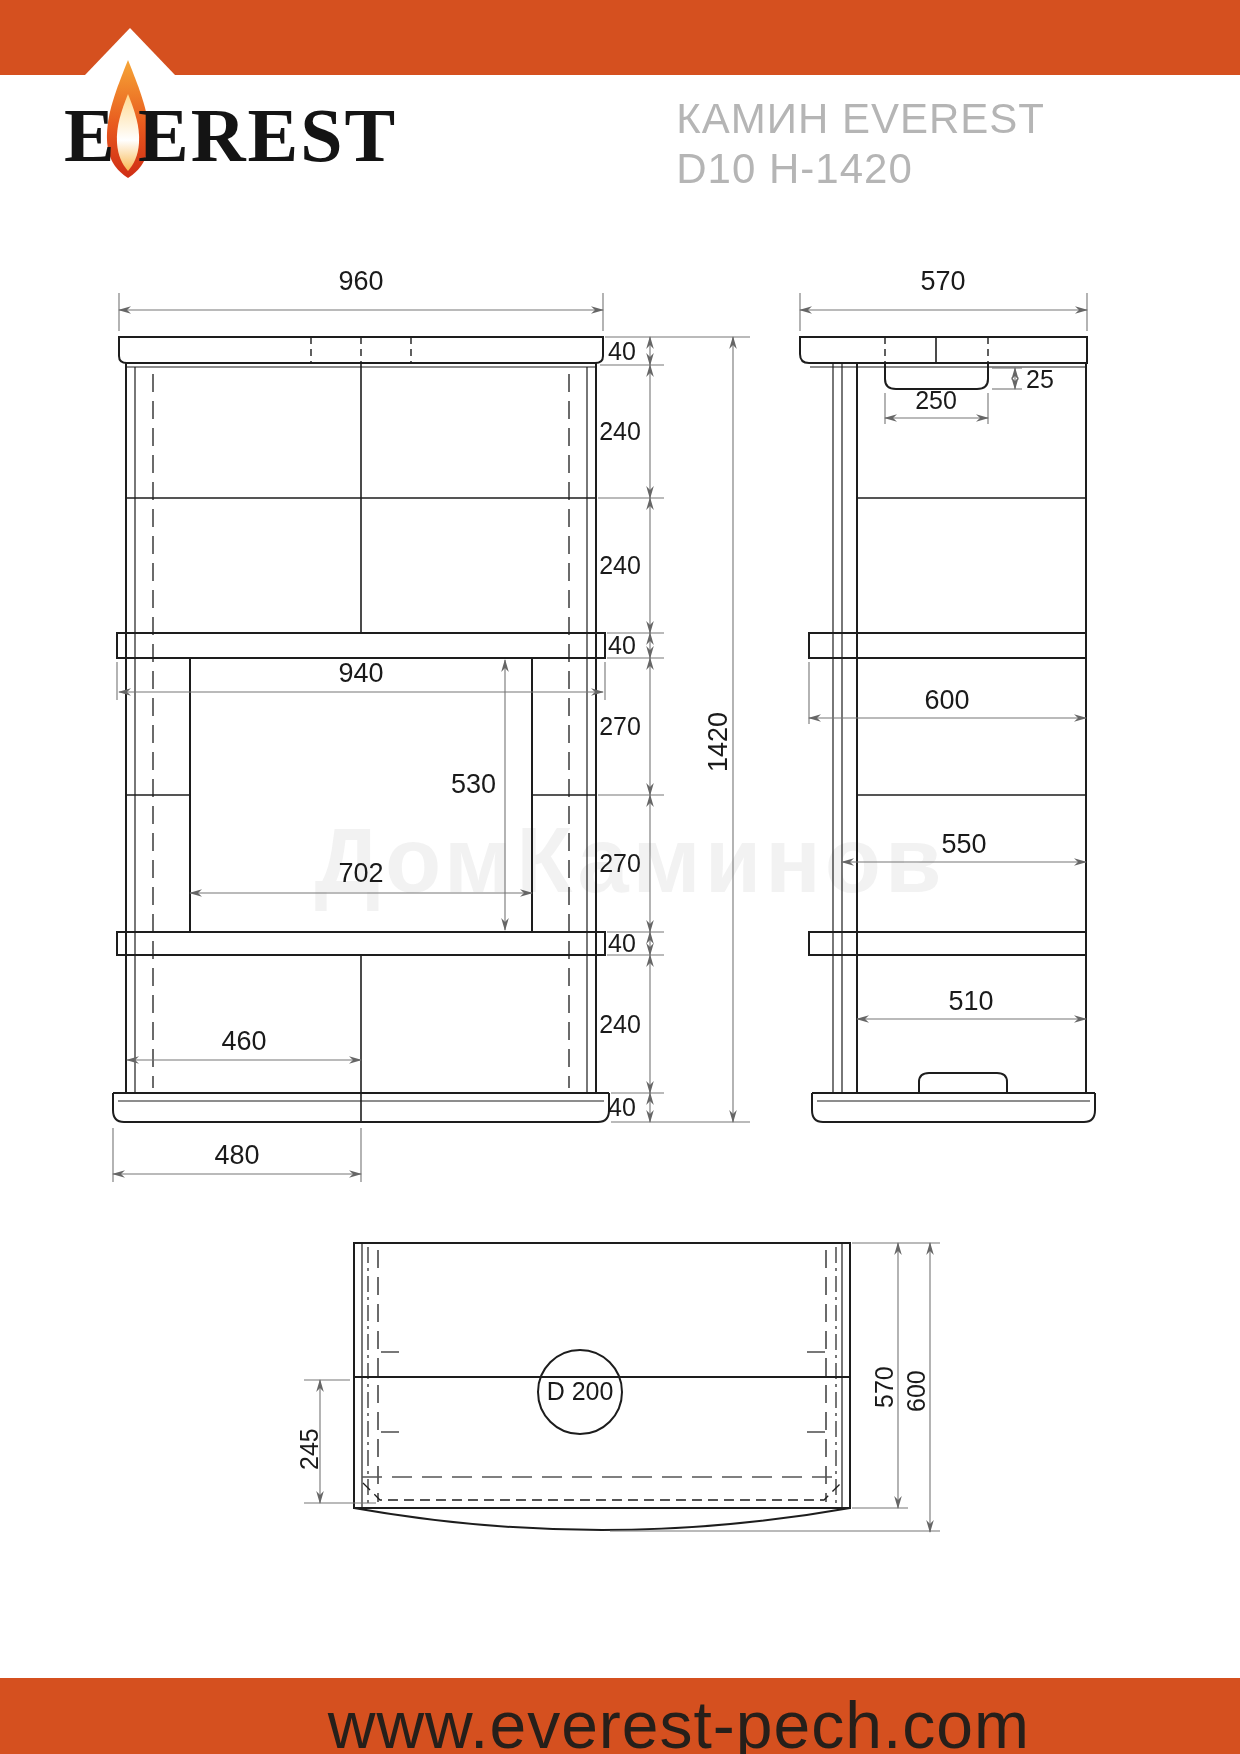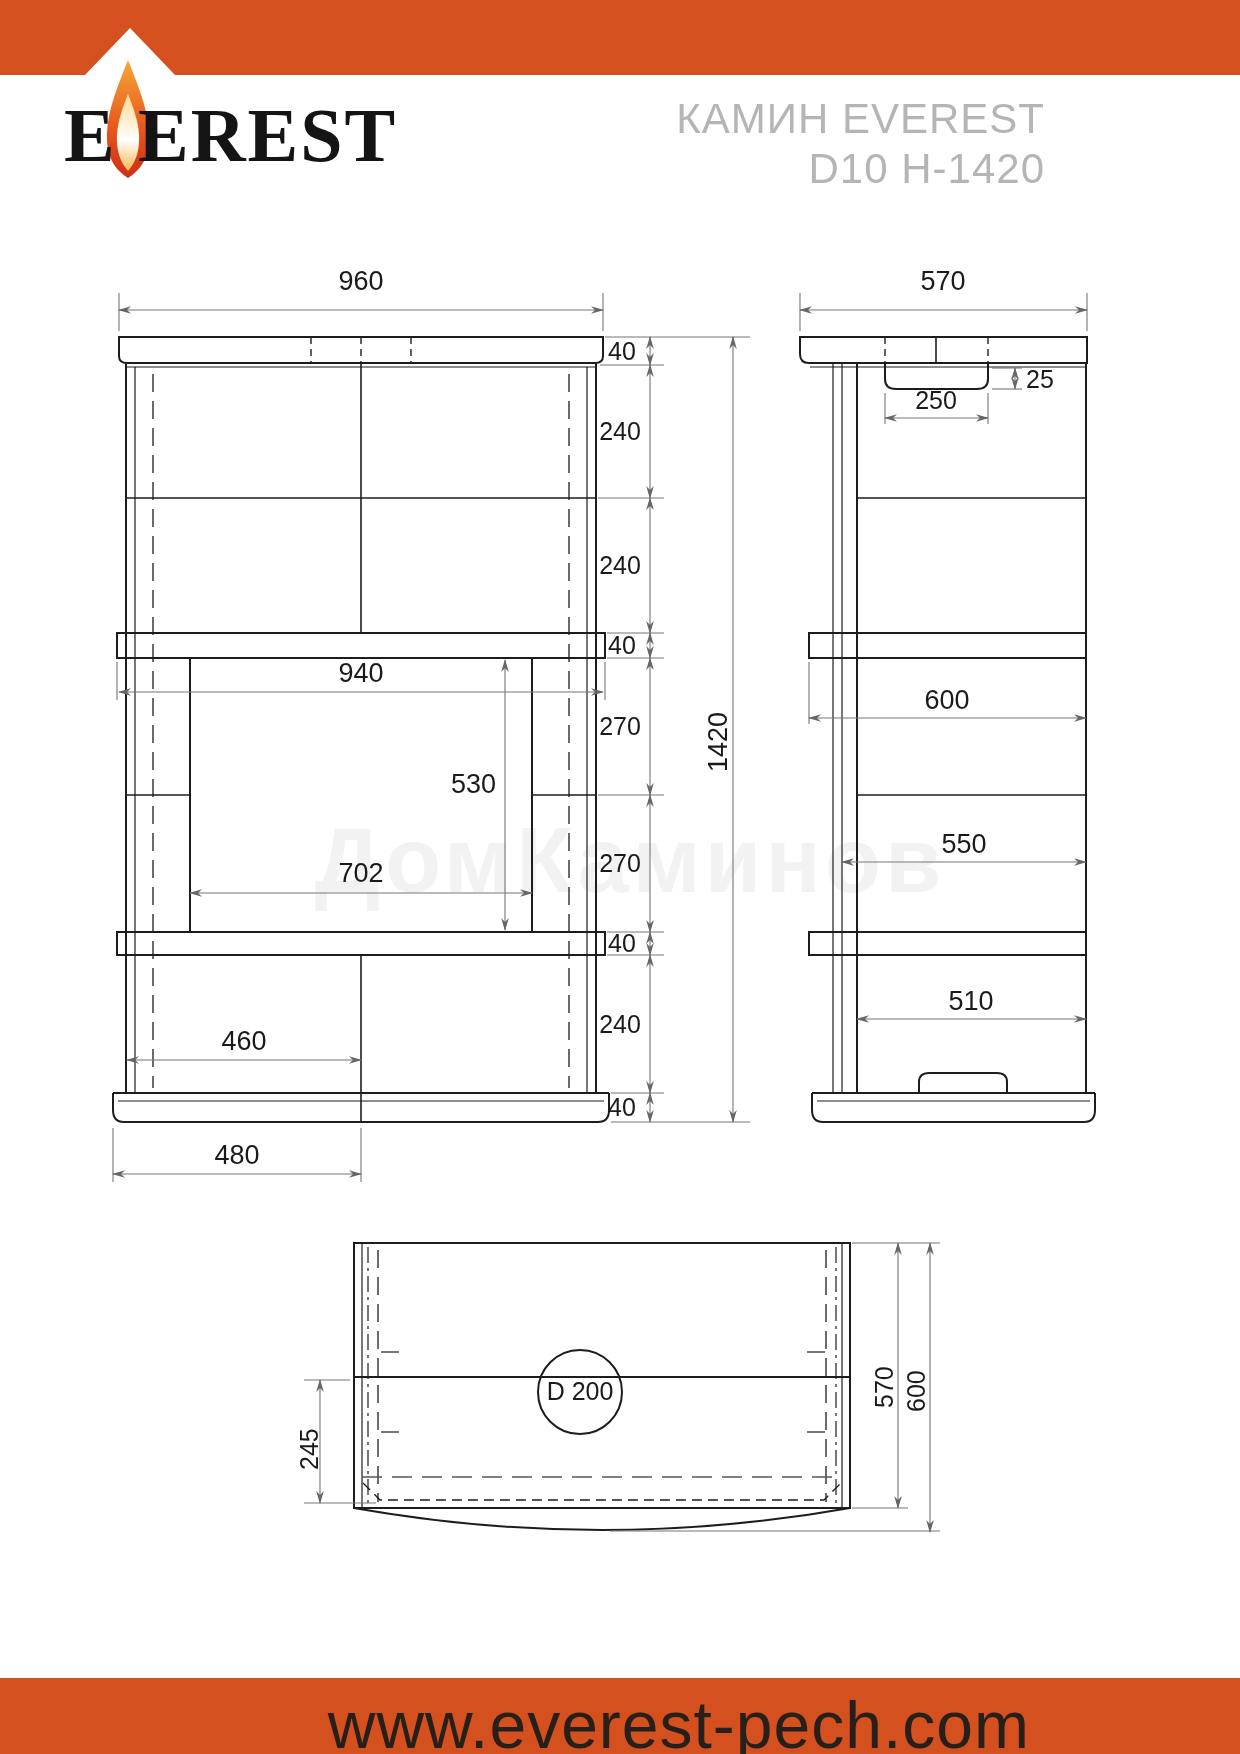--- a/index.html
+++ b/index.html
@@ -7,21 +7,21 @@
         font-family:"Liberation Sans",sans-serif;margin:0 auto;}
   
   .band-top{position:absolute;left:0;top:0;width:1240px;height:75px;background:#d5501f;}
   .peak{position:absolute;left:85px;top:28px;width:90px;height:47px;background:#ffffff;
         clip-path:polygon(50% 0,0 100%,100% 100%);}
   .logo-e,.logo-rest{position:absolute;top:97px;font-family:"Liberation Serif",serif;
         font-weight:700;font-size:76px;line-height:1;color:#141414;letter-spacing:2px;}
   .logo-e{left:64px;}
   .logo-rest{left:138px;}
   .flame{position:absolute;left:104px;top:60px;}
-  .doc-title{position:absolute;top:94px;right:195px;text-align:right;color:#b5b5b5;
+  .doc-title{position:absolute;top:94px;right:195px;text-align:left;color:#b5b5b5;
         font-size:42px;line-height:1.2;letter-spacing:1px;}
   
   .watermark{position:absolute;left:250px;top:808px;width:760px;text-align:center;
         font-size:92px;font-weight:700;color:rgba(70,70,70,0.07);letter-spacing:4px;
         pointer-events:none;}
   
   .drawing{position:absolute;left:0;top:0;}
   .drawing .geo{stroke:#1d1d1d;fill:none;stroke-width:2;}
   .drawing .thin{stroke-width:1.2;}
   .drawing .mid{stroke-width:1.6;}

